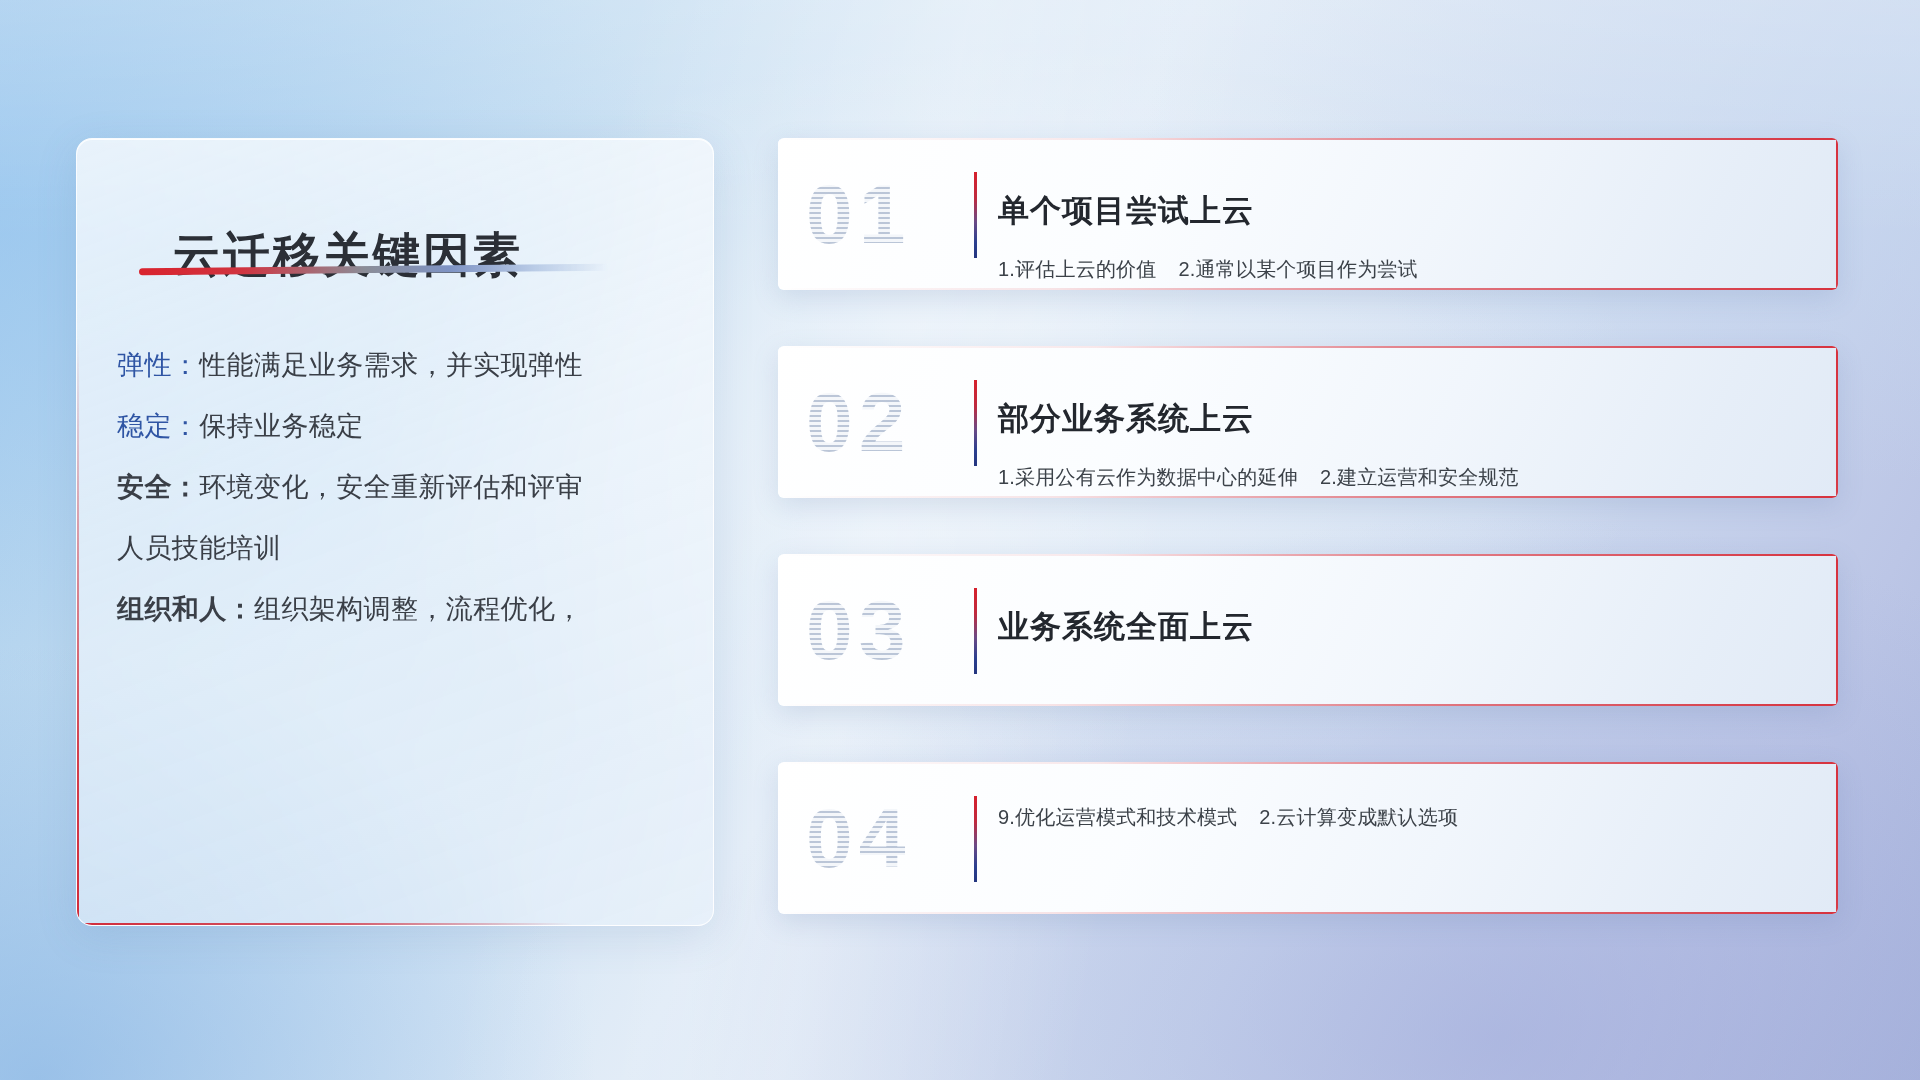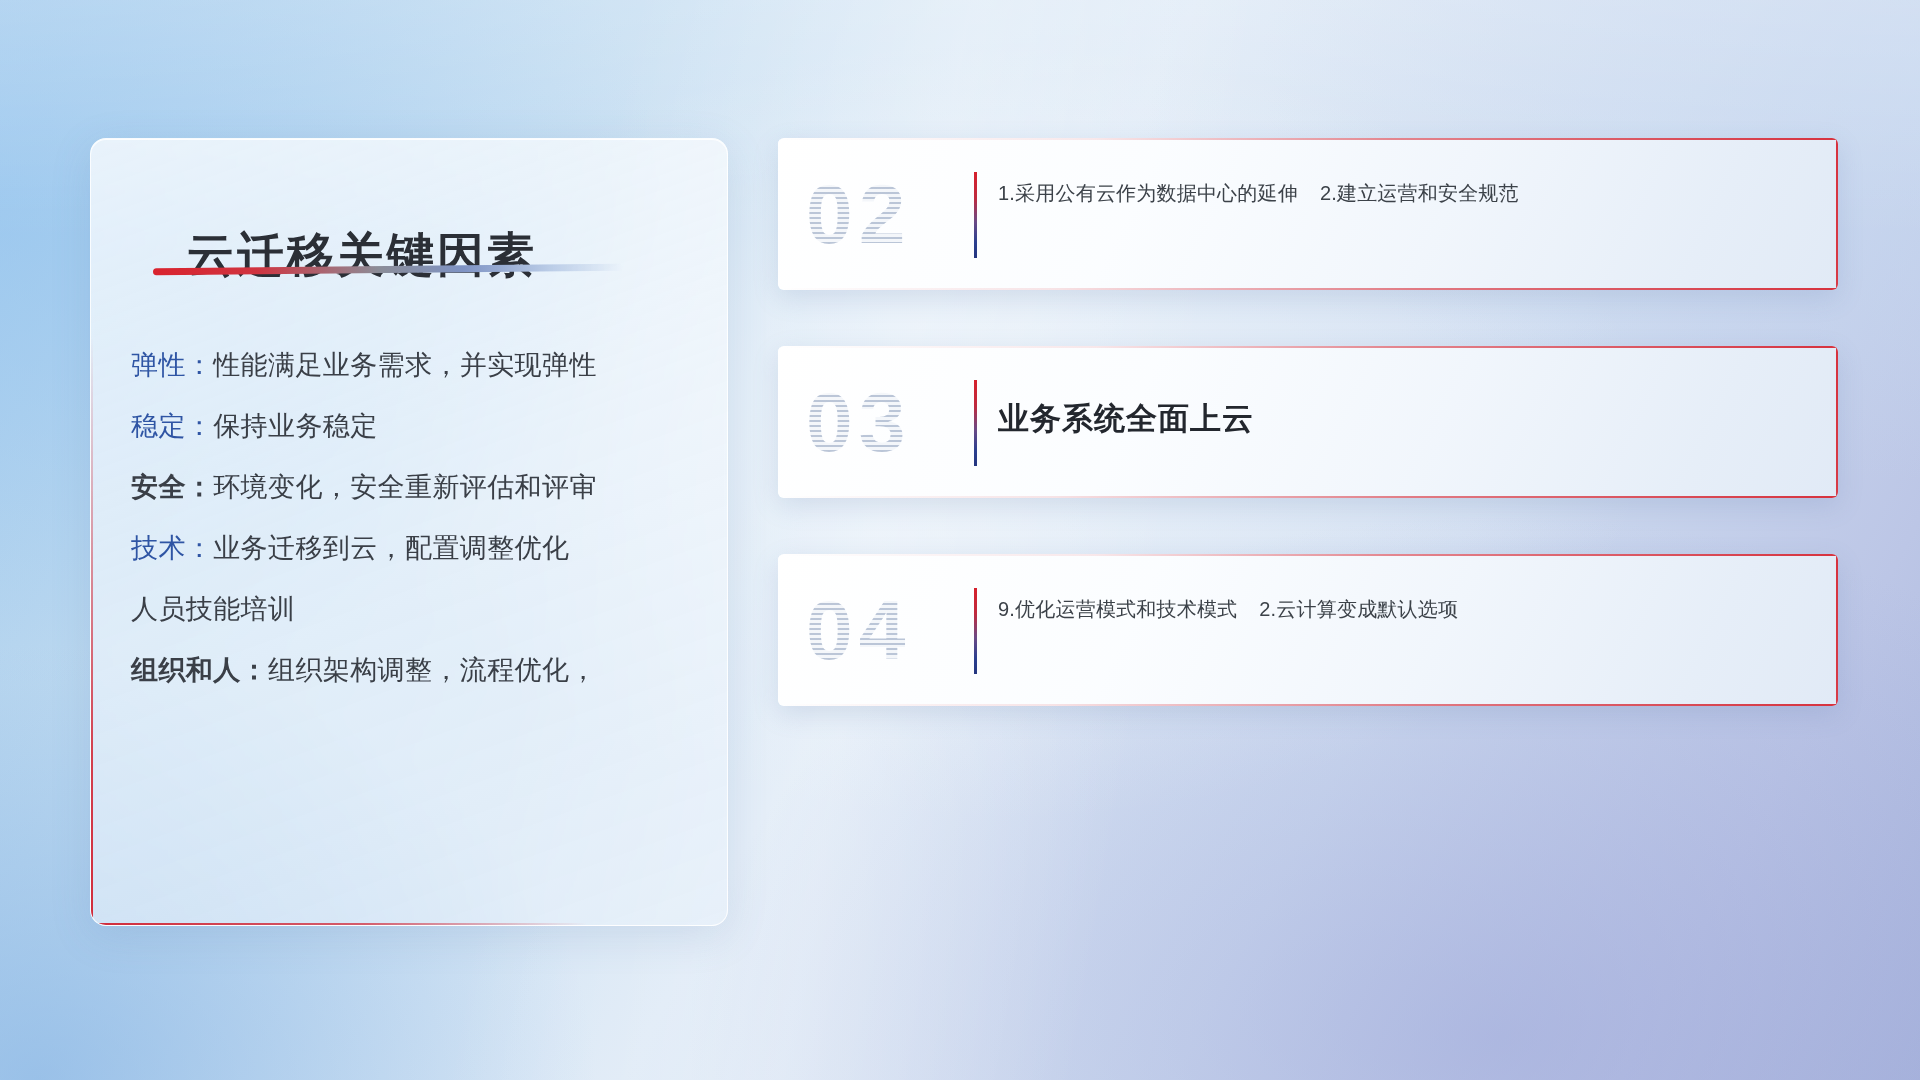--- a/index.html
+++ b/index.html
@@ -38,21 +38,21 @@
 
   
   .stage {
     position: absolute;
     inset: 0;
   }
 
   
   .left-card {
     position: absolute;
-    left: 90px;
+    left: 76px;
     top: 138px;
     width: 636px;
     height: 786px;
     border-radius: 16px;
     background: linear-gradient(160deg, rgba(255,255,255,0.74) 0%, rgba(246,250,254,0.62) 45%, rgba(233,242,251,0.55) 100%);
     border: 1px solid rgba(255,255,255,0.85);
     box-shadow: 0 10px 40px rgba(90,125,175,0.16), inset 0 1px 0 rgba(255,255,255,0.9);
     backdrop-filter: blur(2px);
     overflow: hidden;
   }
@@ -246,43 +246,56 @@
       <div class="factor-item">
         <span class="factor-key">弹性：</span><span class="factor-text">性能满足业务需求，并实现弹性</span>
       </div>
       <div class="factor-item">
         <span class="factor-key">稳定：</span><span class="factor-text">保持业务稳定</span>
       </div>
       <div class="factor-item">
         <span class="factor-key plain">安全：</span><span class="factor-text">环境变化，安全重新评估和评审</span>
       </div>
       <div class="factor-item">
-        <span class="factor-key">技术：</span><span class="factor-text">业务迁移到云，配置调整优化</span>
-      </div>
-      <div class="factor-item">
         <span class="factor-text">人员技能培训</span>
       </div>
       <div class="factor-item">
         <span class="factor-key plain">组织和人：</span><span class="factor-text">组织架构调整，流程优化，</span>
       </div>
     </div>
   </section>
 
   <section class="steps">
 
+    <article class="step-card">
+      <div class="frame-top"></div>
+      <div class="frame-right"></div>
+      <div class="frame-bottom"></div>
+      <div class="frame-left-wash"></div>
+      <div class="step-num-glow">01</div>
+      <div class="step-num">01</div>
+      <div class="step-bar"></div>
+      <div class="step-body">
+        <h2 class="step-heading">单个项目尝试上云</h2>
+        <p class="step-desc">
+          <span>1.评估上云的价值</span><span class="gap"></span><span>2.通常以某个项目作为尝试</span>
+        </p>
+      </div>
+    </article>
 
     <article class="step-card">
       <div class="frame-top"></div>
       <div class="frame-right"></div>
       <div class="frame-bottom"></div>
       <div class="frame-left-wash"></div>
       <div class="step-num-glow">02</div>
       <div class="step-num">02</div>
       <div class="step-bar"></div>
       <div class="step-body">
+        <h2 class="step-heading">部分业务系统上云</h2>
         <p class="step-desc">
           <span>1.采用公有云作为数据中心的延伸</span><span class="gap"></span><span>2.建立运营和安全规范</span>
         </p>
       </div>
     </article>
 
     <article class="step-card">
       <div class="frame-top"></div>
       <div class="frame-right"></div>
       <div class="frame-bottom"></div>

